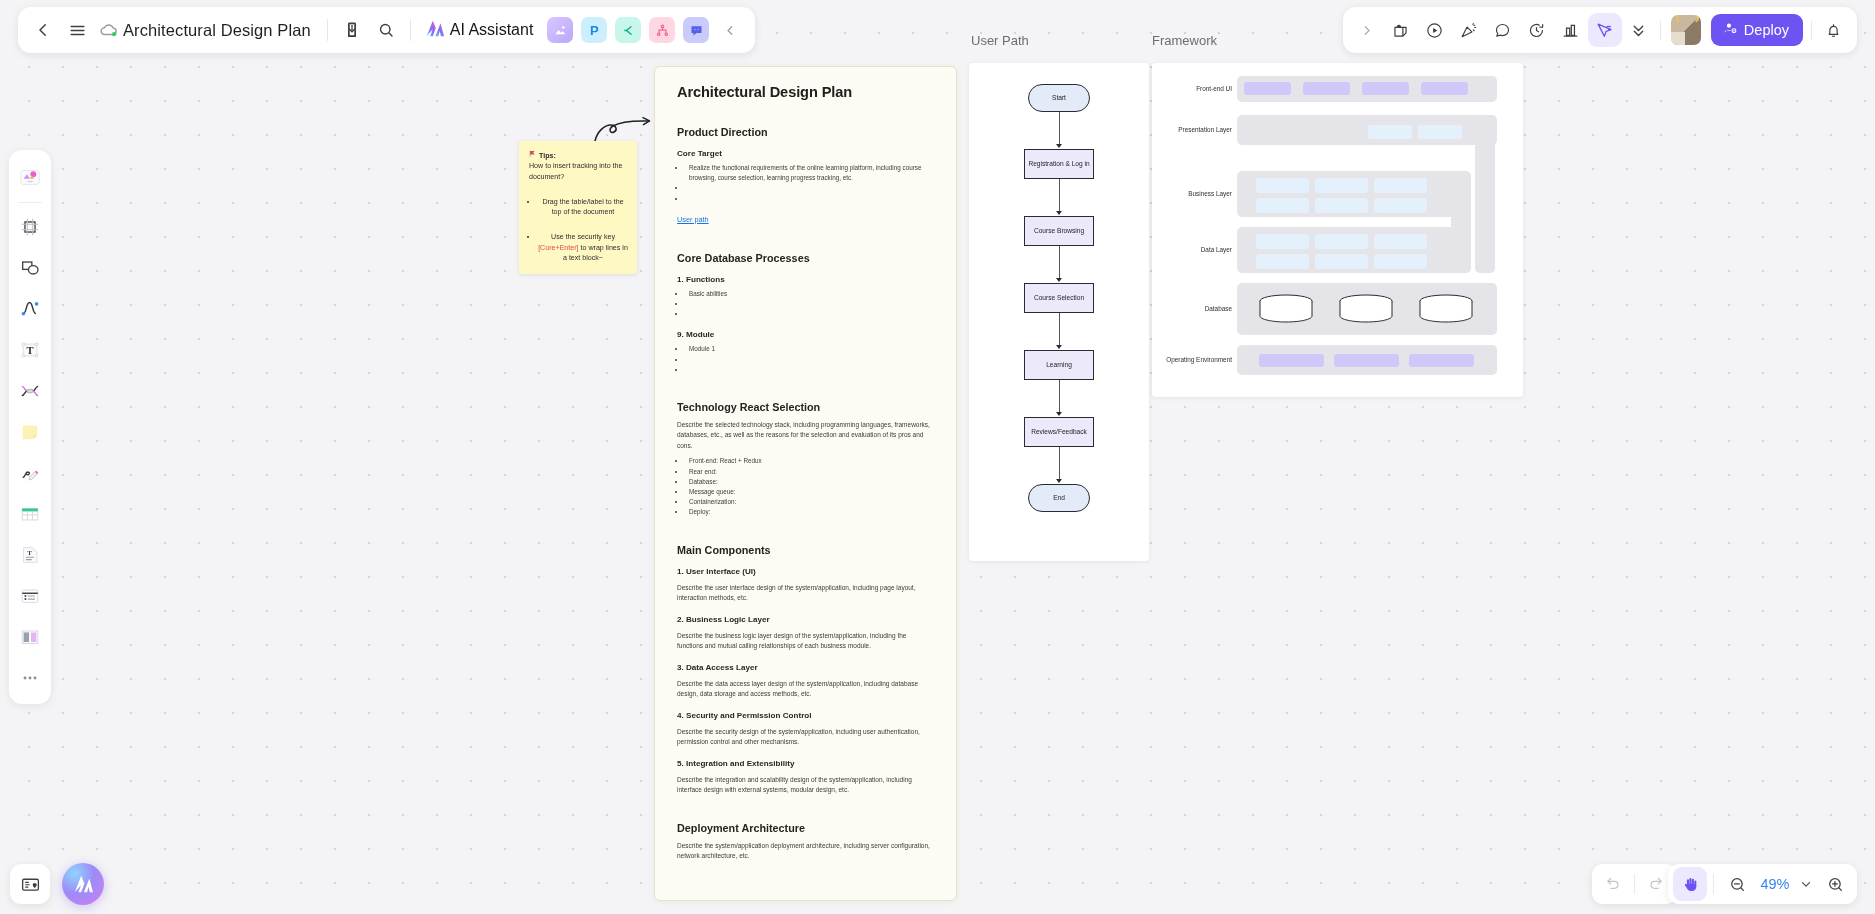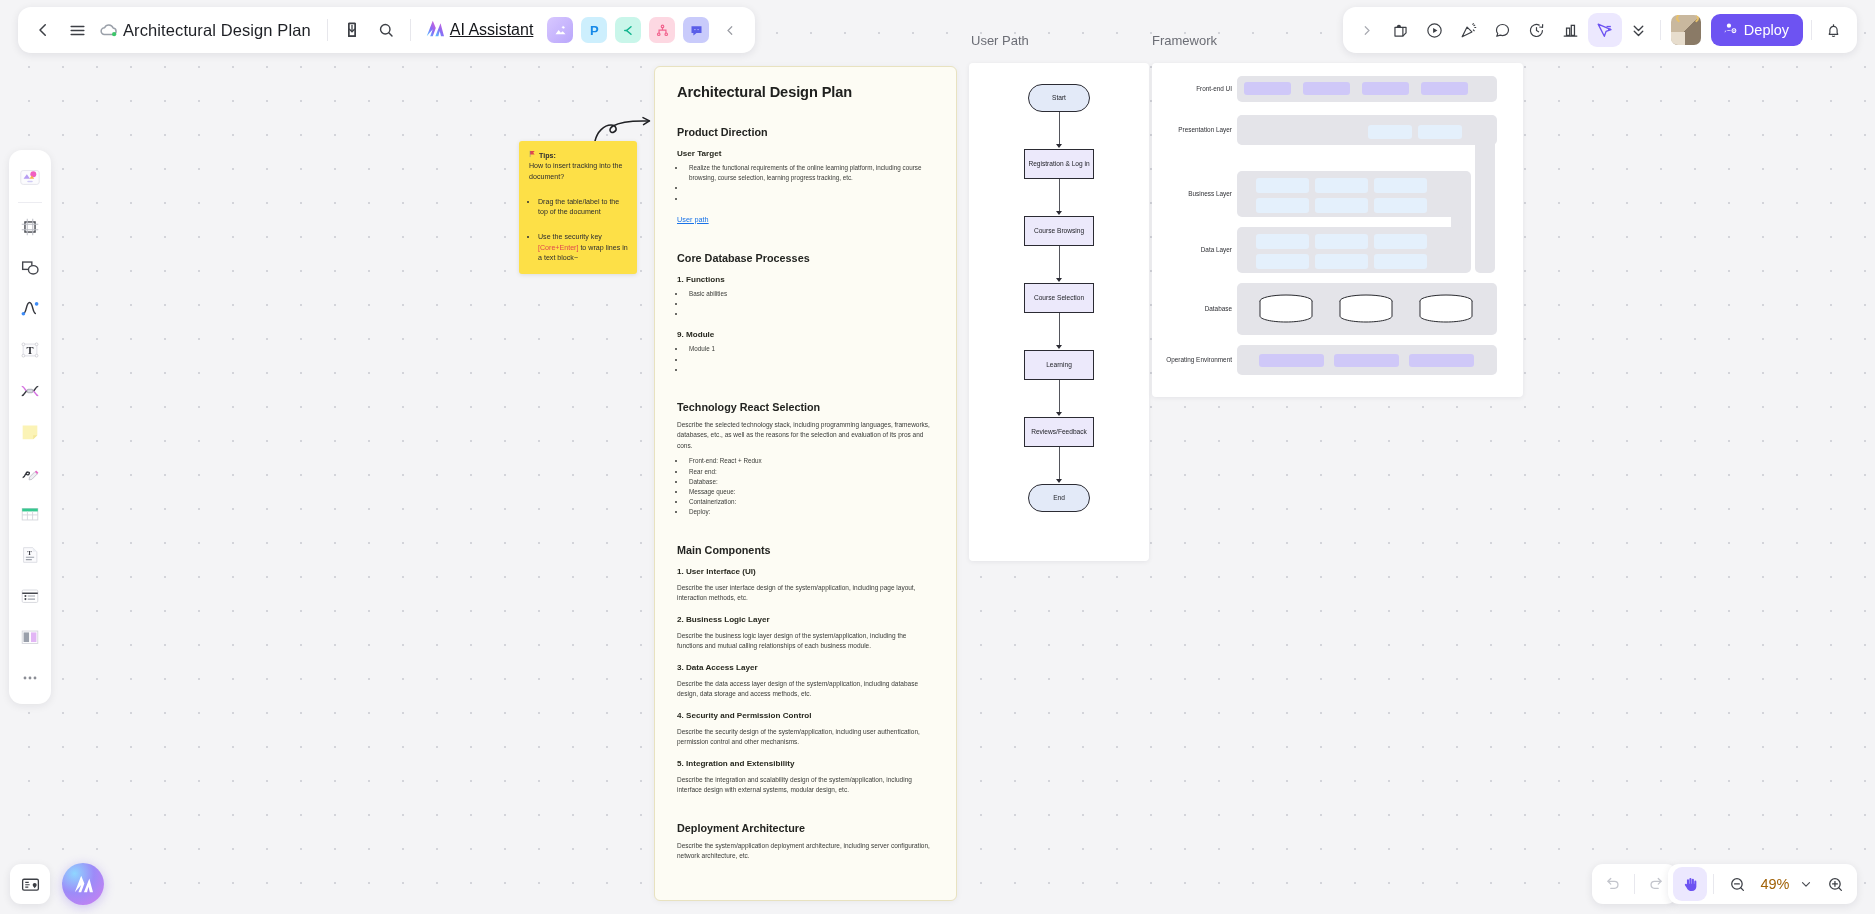--- a/index.html
+++ b/index.html
@@ -35,21 +35,21 @@
   .tb-sep { width: 1px; height: 22px; background: #e7e7ec; margin: 0 7px; flex: none; }
   #doc-title {
     font-size: 16.5px; color: #1e2025; white-space: nowrap;
     padding: 0 9px 0 3px; letter-spacing: .1px;
   }
   .cloud-ico { width: 22px; height: 22px; position: relative; flex: none; margin-left: 4px;}
   #ai-assistant {
     display: flex; align-items: center; gap: 5px;
     padding: 0 10px 0 6px; white-space: nowrap;
   }
-  #ai-assistant .lbl { font-size: 16px; color: #14161a; font-weight: 500; text-decoration: underline; }
+  #ai-assistant .lbl { font-size: 16px; color: #14161a; font-weight: 500; }
   .app-ico {
     width: 26px; height: 26px; border-radius: 7px; flex: none;
     margin: 0 4px; display: flex; align-items: center; justify-content: center;
     font-size: 13px; font-weight: 700;
   }
 
   
   #topright {
     position: absolute; right: 18px; top: 7px; height: 46px;
     background: #fff; border-radius: 13px;
@@ -118,35 +118,35 @@
   #undo-group {
     position: absolute; right: 198px; bottom: 10px; height: 40px;
     background:#fff; border-radius: 11px; display:flex; align-items:center;
     box-shadow: 0 2px 9px rgba(25,25,40,.09); padding: 0 4px; z-index: 25;
   }
   #zoom-group {
     position: absolute; right: 18px; bottom: 10px; height: 40px;
     background:#fff; border-radius: 11px; display:flex; align-items:center;
     box-shadow: 0 2px 9px rgba(25,25,40,.09); padding: 0 5px; gap: 2px; z-index: 25;
   }
-  #zoom-val { font-size: 14.5px; color: #a16207; min-width: 38px; text-align:center; }
+  #zoom-val { font-size: 14.5px; color: #3b82f6; min-width: 38px; text-align:center; }
   .vsep { width:1px; height:20px; background:#e8e8ee; margin:0 4px; }
 
   
   #sticky {
     position: absolute; left: 519px; top: 141px; width: 118px;
-    background: #fde047; border-radius: 3px;
+    background: #fef9c3; border-radius: 3px;
     padding: 9px 9px 11px 10px;
     font-size: 7.1px; line-height: 1.45; color: #2d2d2f;
     box-shadow: 0 1px 4px rgba(0,0,0,.10);
     z-index: 10;
   }
   #sticky .tip-head { display:flex; align-items:baseline; gap:2px; font-weight:600; }
   #sticky ul { margin: 1px 0 0 9px; }
-  #sticky li { margin-top: 15px; }
+  #sticky li { margin-top: 15px; text-align: center; }
   #sticky .shortcut { color: #e0484e; }
   #arrow-doodle { position:absolute; left:593px; top:108px; z-index: 9; }
 
   
   #doccard {
     position: absolute; left: 654px; top: 66px; width: 303px; height: 835px;
     background: #fdfcf4; border: 1px solid #e8e2c0; border-radius: 6px;
     padding: 17px 22px 0 22px; overflow: hidden;
     box-shadow: 0 1px 6px rgba(0,0,0,.05);
     z-index: 8;
@@ -563,21 +563,21 @@
   </div>
   <div>How to insert tracking into the document?</div>
   <ul>
     <li>Drag the table/label to the top of the document</li>
     <li><span>Use the security key </span><span class="shortcut">[Core+Enter]</span><span> to wrap lines in a text block~</span></li>
   </ul>
 </div>
 
 <div id="doccard">
   <h1>Architectural Design Plan</h1>
-  <div id="doc-body"><h2>Product Direction</h2><h3>User Target</h3><ul>
+  <div id="doc-body"><h2>Product Direction</h2><h3>Core Target</h3><ul>
         <li>Realize the functional requirements of the online learning platform, including course browsing, course selection, learning progress tracking, etc.</li>
         <li class="blank"></li>
         <li class="blank"></li>
       </ul><a>User path</a><h2>Core Database Processes</h2><h3>1. Functions</h3><ul>
         <li>Basic abilities</li>
         <li class="blank"></li>
         <li class="blank"></li>
       </ul><h3>9. Module</h3><ul>
         <li>Module 1</li>
         <li class="blank"></li>

